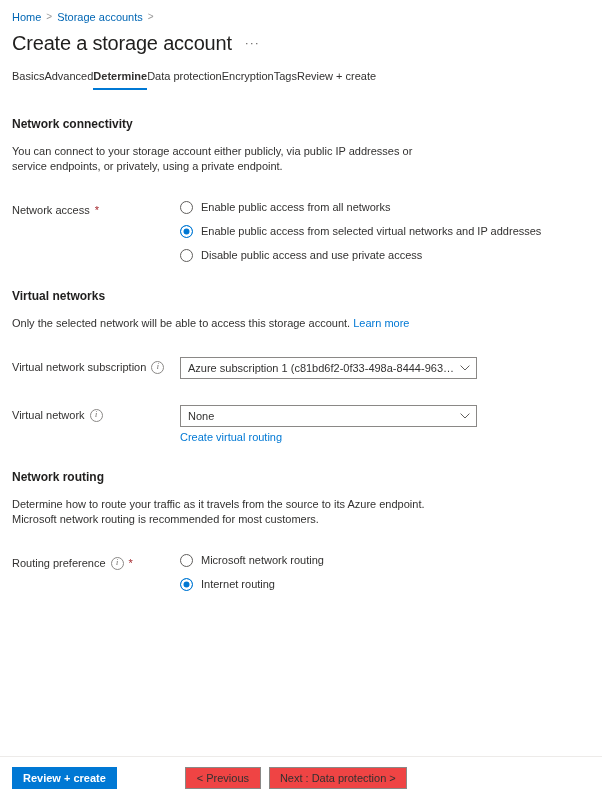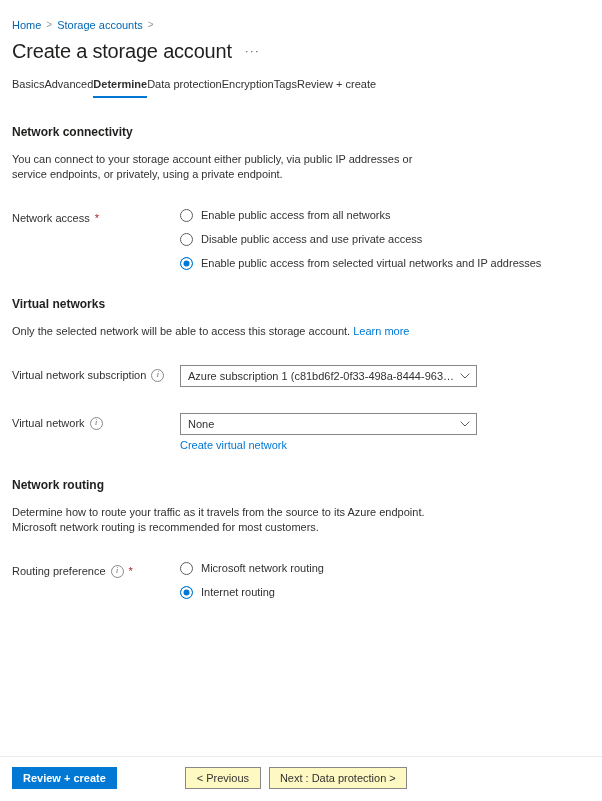--- a/index.html
+++ b/index.html
@@ -20,21 +20,21 @@
   .page {
     position: absolute;
     inset: 0;
     display: flex;
     flex-direction: column;
   }
 
   .content {
     flex: 1 1 auto;
     overflow: hidden;
-    padding: 12px 12px;
+    padding: 4px 12px;
   }
 
   
   .breadcrumb {
     display: flex;
     align-items: center;
     gap: 4px;
     padding-top: 6px;
     font-size: 11px;
     line-height: 14px;
@@ -248,21 +248,21 @@
     white-space: nowrap;
   }
   .btn-primary {
     background: #0078d4;
     color: #ffffff;
     border: 1px solid #0078d4;
     min-width: 98px;
     font-weight: 600;
   }
   .btn-default {
-    background: #fef9c3;
+    background: #ef4444;
     color: #323130;
     border: 1px solid #8a8886;
     min-width: 76px;
   }
   .footer-gap { width: 68px; }
   .footer-gap2 { width: 8px; }
 </style>
 </head>
 <body>
 
@@ -299,27 +299,27 @@
       <div class="form-label">
         <span>Network access</span>
         <span class="req-star">*</span>
       </div>
       <div class="form-field">
         <div class="radio-group">
           <div class="radio-opt">
             <span class="radio-mark"></span>
             <span class="radio-label">Enable public access from all networks</span>
           </div>
+          <div class="radio-opt checked">
+            <span class="radio-mark"></span>
+            <span class="radio-label">Enable public access from selected virtual networks and IP addresses</span>
+          </div>
           <div class="radio-opt">
             <span class="radio-mark"></span>
             <span class="radio-label">Disable public access and use private access</span>
-          </div>
-          <div class="radio-opt checked">
-            <span class="radio-mark"></span>
-            <span class="radio-label">Enable public access from selected virtual networks and IP addresses</span>
           </div>
         </div>
       </div>
     </div>
 
     <div class="section-title">Virtual networks</div>
     <div class="section-desc">
       <span>Only the selected network will be able to access this storage account.</span>
       <span class="inline-link">Learn more</span>
     </div>
@@ -344,21 +344,21 @@
         <span>Virtual network</span>
         <span class="info-icon">i</span>
       </div>
       <div class="form-field">
         <div class="select-box">
           <span class="select-value">None</span>
           <svg class="chevron" width="10" height="6" viewBox="0 0 10 6">
             <path d="M0.6 0.6 L5 5 L9.4 0.6" fill="none" stroke="#605e5c" stroke-width="1"></path>
           </svg>
         </div>
-        <span class="sub-link">Create virtual network</span>
+        <span class="sub-link">Create virtual routing</span>
       </div>
     </div>
 
     <div class="section-title">Network routing</div>
     <div class="section-desc">Determine how to route your traffic as it travels from the source to its Azure endpoint. Microsoft network routing is recommended for most customers.</div>
 
     <div class="form-row">
       <div class="form-label">
         <span>Routing preference</span>
         <span class="info-icon">i</span>

